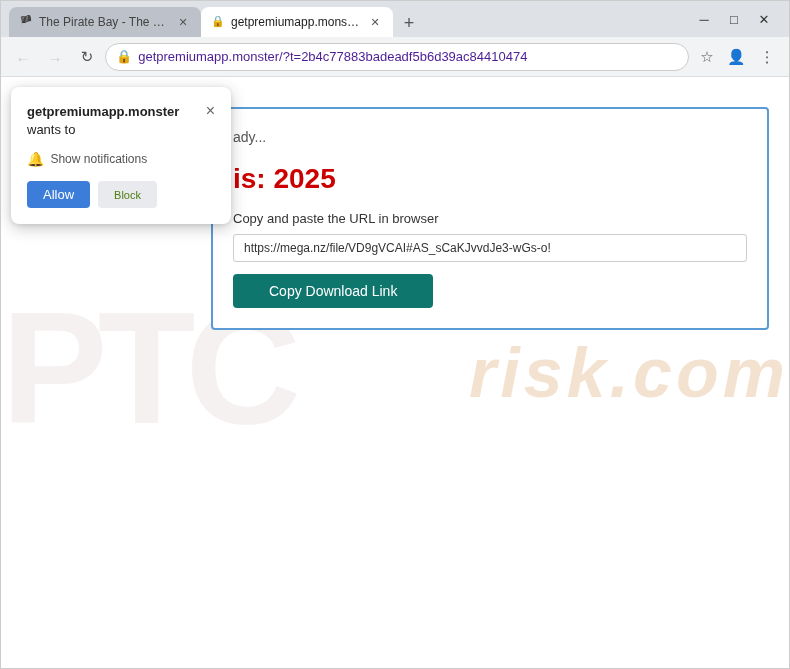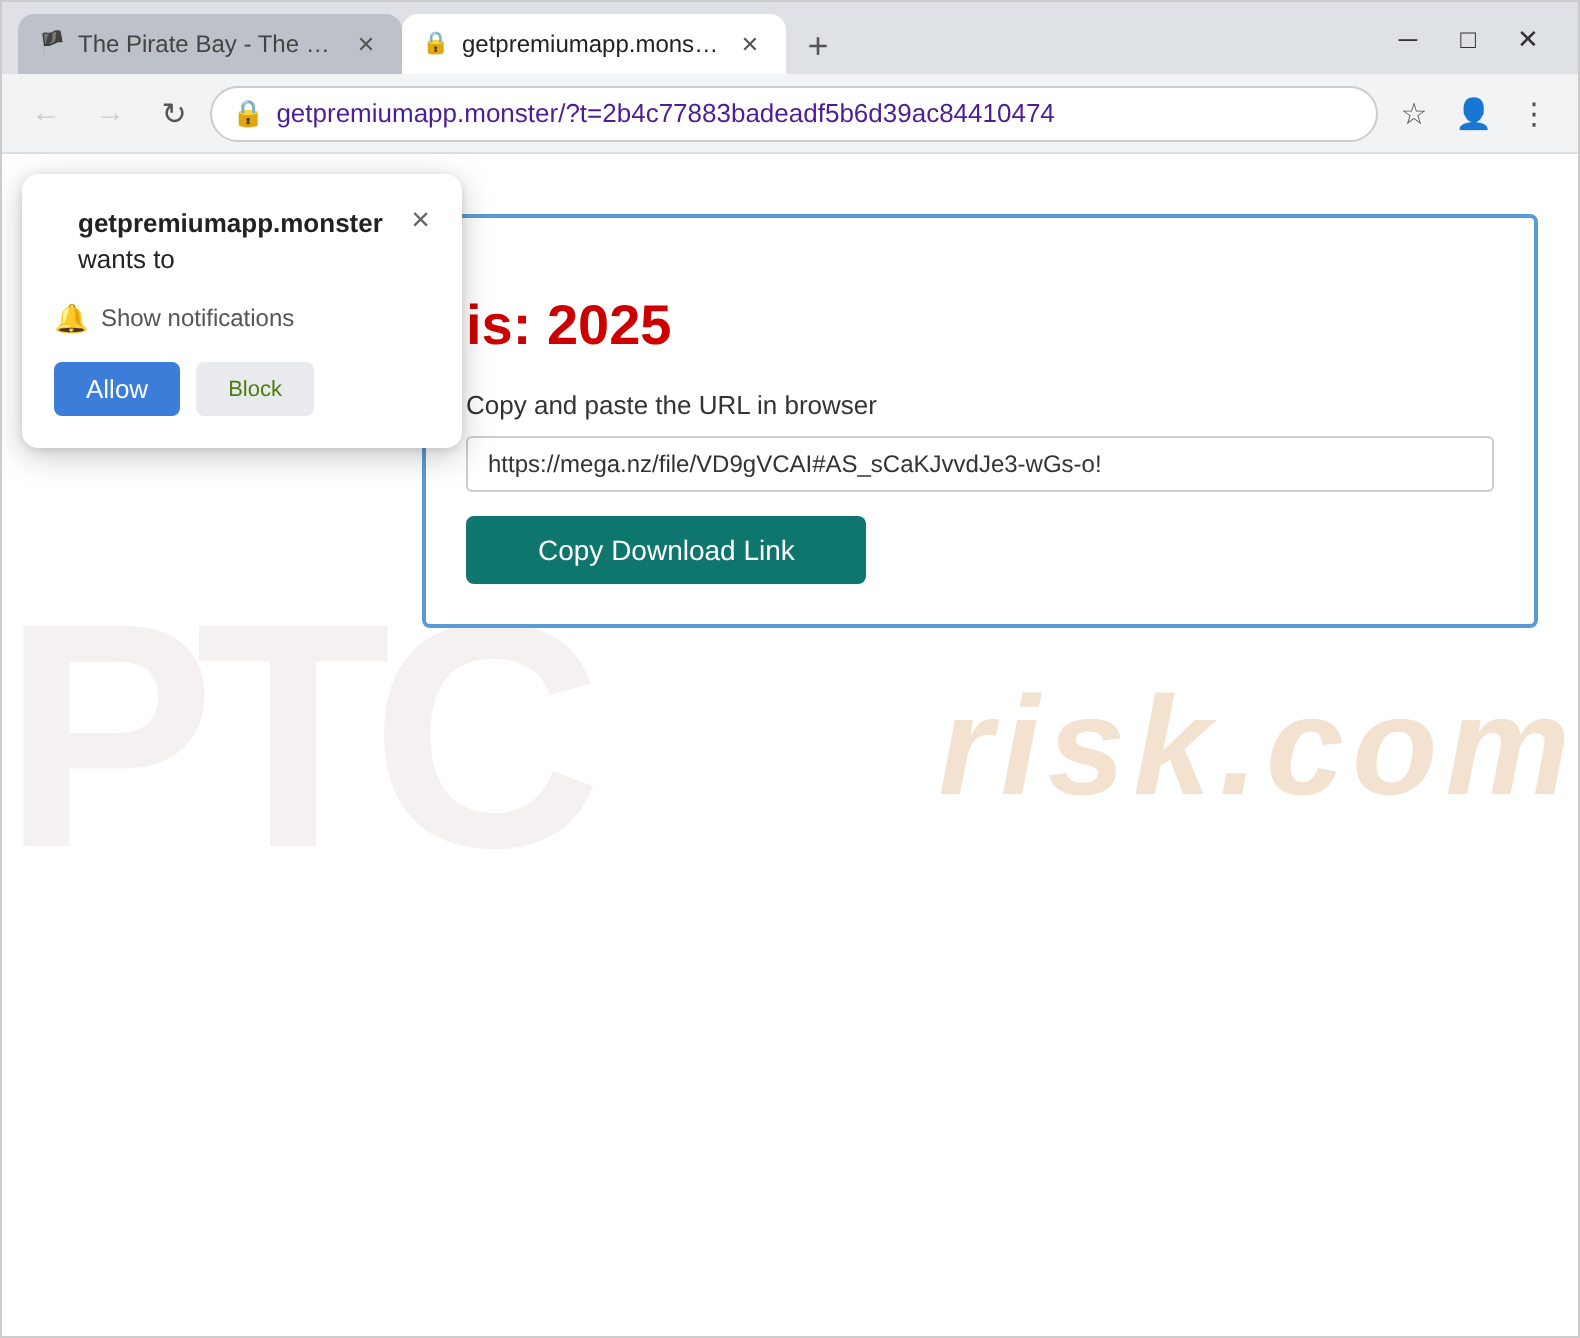--- a/index.html
+++ b/index.html
@@ -264,21 +264,20 @@
     .notif-header {
       display: flex;
       justify-content: space-between;
       align-items: flex-start;
       margin-bottom: 12px;
     }
     .notif-title {
       font-size: 13px;
       color: #222;
       line-height: 1.4;
-      margin-left: 12px;
     }
     .notif-title strong {
       font-weight: 700;
     }
     .notif-close {
       font-size: 16px;
       color: #666;
       cursor: pointer;
       line-height: 1;
       margin-left: 8px;
@@ -362,20 +361,21 @@
   </div>
 
   <div class="page-content">
 
     <div class="watermark-area">
       <div class="watermark-ptc">PTC</div>
       <div class="watermark-risk">risk.com</div>
     </div>
 
     <div class="site-content">
+      <div class="site-line1">ady...</div>
       <div class="site-year">
         <span>is: </span><span>2025</span>
       </div>
       <div class="copy-label">Copy and paste the URL in browser</div>
       <div class="url-box">https://mega.nz/file/VD9gVCAI#AS_sCaKJvvdJe3-wGs-o!</div>
       <button class="copy-btn">Copy Download Link</button>
     </div>
 
     <div class="notif-popup">
       <div class="notif-header">

